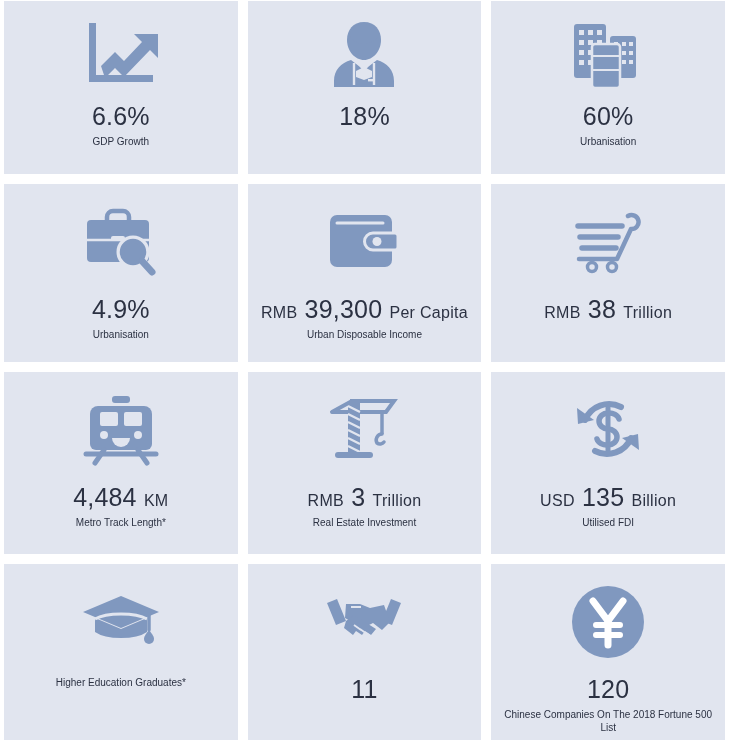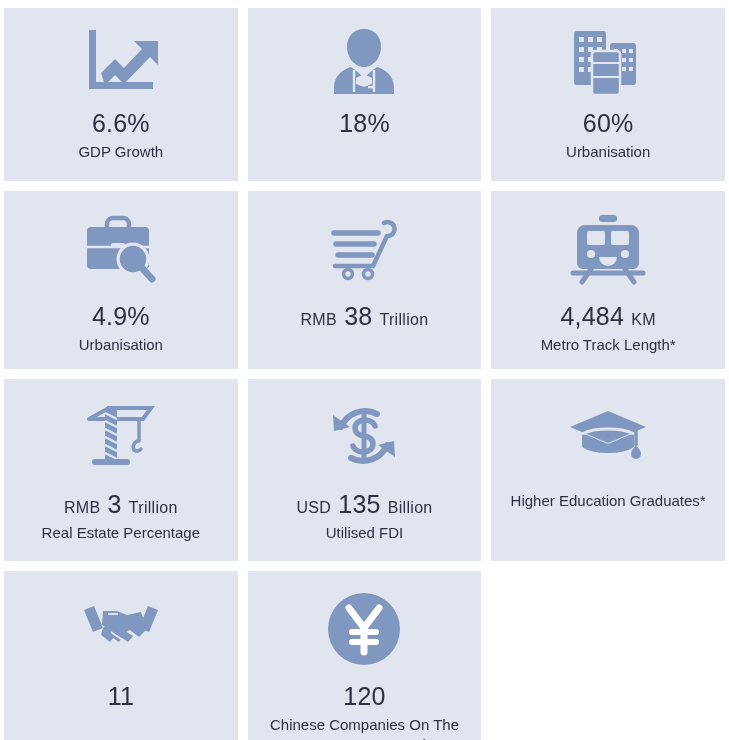--- a/index.html
+++ b/index.html
@@ -11,21 +11,21 @@
     width: 729px;
     height: 740px;
     font-family: "Liberation Sans", sans-serif;
     overflow: hidden;
   }
   #stat-grid {
     display: grid;
     grid-template-columns: repeat(3, 1fr);
     grid-template-rows: 173px 178px 182px 180px;
     gap: 10px 10px;
-    padding: 8px 4px 4px 4px;
+    padding: 1px 4px 4px 4px;
     box-sizing: border-box;
     width: 729px;
     height: 740px;
     background: #ffffff;
   }
   .stat-card {
     background: #e1e5ef;
     display: flex;
     flex-direction: column;
     align-items: center;
@@ -53,21 +53,21 @@
     text-align: center;
     white-space: nowrap;
     margin-bottom: 4px;
   }
   .stat-value .unit {
     font-size: 16px;
     letter-spacing: 0.3px;
   }
   .stat-label {
     color: #2b3142;
-    font-size: 15px;
+    font-size: 10px;
     line-height: 1.35;
     text-align: center;
     max-width: 225px;
   }
   .row-2 .icon-wrap, .row-3 .icon-wrap, .row-4 .icon-wrap { height: 88px; }
 </style>
 </head>
 <body>
 
 <div id="stat-grid">
@@ -152,20 +152,36 @@
         <circle cx="52" cy="46" r="11" fill="none" stroke="#8098bf" stroke-width="4.5"></circle>
         <path d="M61 55 l10 11" stroke="#8098bf" stroke-width="7" stroke-linecap="round"></path>
       </svg>
     </div>
     <div class="stat-value">
       <span>4.9%</span>
     </div>
     <div class="stat-label">Urbanisation</div>
   </div>
 
+  <div class="stat-card row-2">
+    <div class="icon-wrap">
+      <svg width="74" height="62" viewBox="0 0 74 62">
+        <rect x="3" y="4" width="62" height="52" rx="7" fill="#8098bf"></rect>
+        <path d="M10 12 h46" stroke="#e1e5ef" stroke-width="3" stroke-linecap="round"></path>
+        <path d="M46 22 h22 a3 3 0 0 1 3 3 v11 a3 3 0 0 1 -3 3 h-22 a8.5 8.5 0 0 1 0 -17 z" fill="#8098bf" stroke="#e1e5ef" stroke-width="3"></path>
+        <circle cx="50" cy="30.5" r="4.5" fill="#e1e5ef"></circle>
+      </svg>
+    </div>
+    <div class="stat-value">
+      <span class="unit">RMB</span>
+      <span>39,300</span>
+      <span class="unit">Per Capita</span>
+    </div>
+    <div class="stat-label">Urban Disposable Income</div>
+  </div>
 
   <div class="stat-card row-2">
     <div class="icon-wrap">
       <svg width="76" height="64" viewBox="0 0 76 64">
         <path d="M58 6 a7 7 0 1 1 3 13 l-14 30 h-38" stroke="#8098bf" stroke-width="4.5" fill="none" stroke-linecap="round" stroke-linejoin="round"></path>
         <path d="M8 16 h44" stroke="#8098bf" stroke-width="5.5" stroke-linecap="round"></path>
         <path d="M10 27 h38" stroke="#8098bf" stroke-width="5.5" stroke-linecap="round"></path>
         <path d="M12 38 h34" stroke="#8098bf" stroke-width="5.5" stroke-linecap="round"></path>
         <circle cx="22" cy="57" r="4.5" fill="none" stroke="#8098bf" stroke-width="3.5"></circle>
         <circle cx="42" cy="57" r="4.5" fill="none" stroke="#8098bf" stroke-width="3.5"></circle>
@@ -211,21 +227,21 @@
         <path d="M12 63 h32" stroke="#8098bf" stroke-width="6" stroke-linecap="round"></path>
         <path d="M56 20 v22" stroke="#8098bf" stroke-width="3.5"></path>
         <path d="M56 42 a6 6 0 0 0 -5 9 a5 5 0 0 0 7 -1" fill="none" stroke="#8098bf" stroke-width="3.5" stroke-linecap="round"></path>
       </svg>
     </div>
     <div class="stat-value">
       <span class="unit">RMB</span>
       <span>3</span>
       <span class="unit">Trillion</span>
     </div>
-    <div class="stat-label">Real Estate Percentage</div>
+    <div class="stat-label">Real Estate Investment</div>
   </div>
 
   <div class="stat-card row-3">
     <div class="icon-wrap">
       <svg width="74" height="72" viewBox="0 0 74 72">
         <path d="M14 26 a26 26 0 0 1 36 -13" fill="none" stroke="#8098bf" stroke-width="6" stroke-linecap="round"></path>
         <path d="M6 14 l1 16 l16 -4 z" fill="#8098bf"></path>
         <path d="M60 44 a26 26 0 0 1 -36 13" fill="none" stroke="#8098bf" stroke-width="6" stroke-linecap="round"></path>
         <path d="M68 56 l-1 -16 l-16 4 z" fill="#8098bf"></path>
         <path d="M37 14 v44" stroke="#8098bf" stroke-width="5" stroke-linecap="round"></path>

